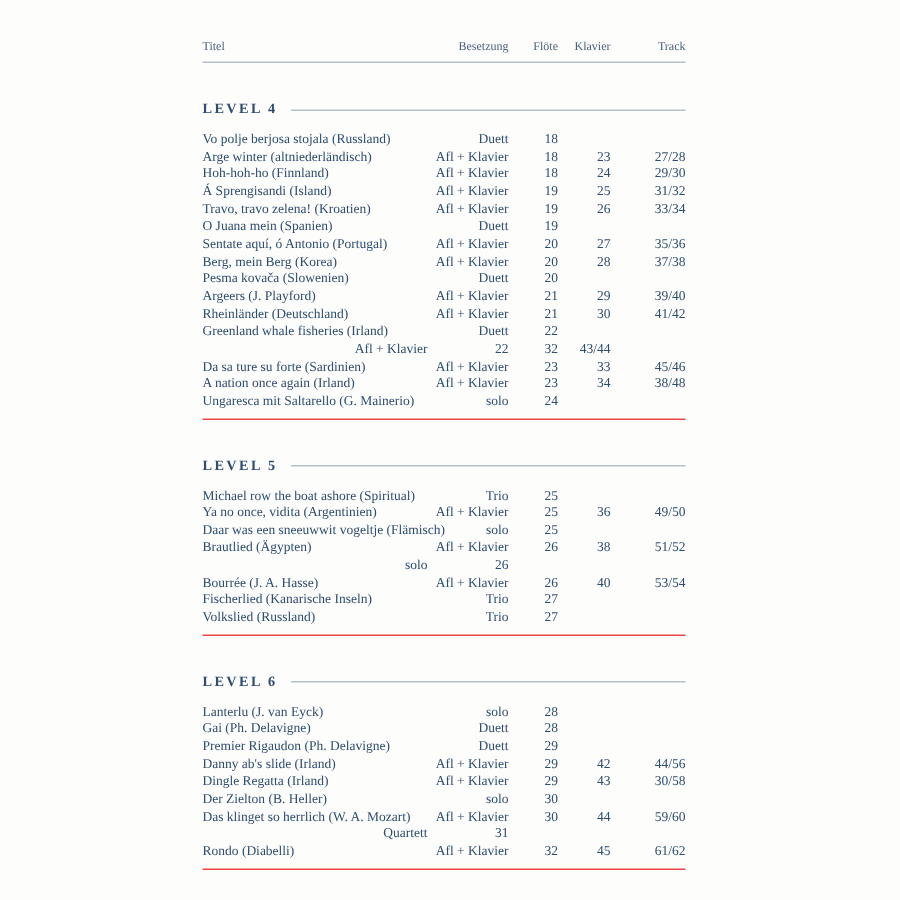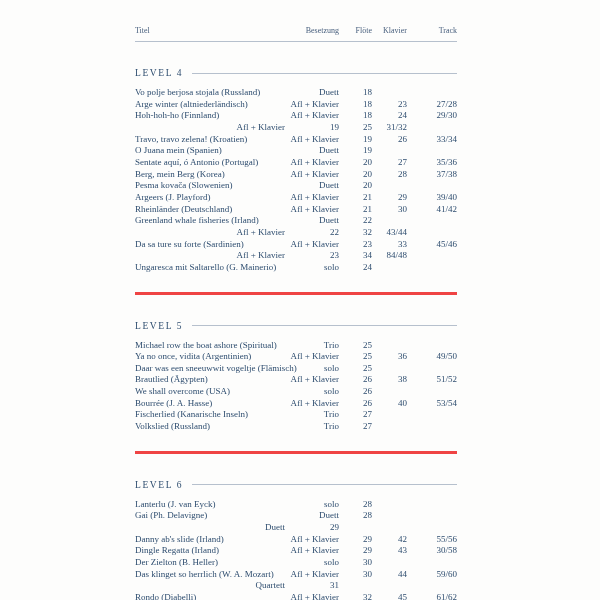--- a/index.html
+++ b/index.html
@@ -39,30 +39,31 @@
   .section-heading {
     display: flex;
     align-items: center;
     margin-bottom: 9px;
   }
   .section-heading .label {
     font-size: 9.5px;
     letter-spacing: 1.6px;
     color: #2e4d6f;
     white-space: nowrap;
+    font-weight: bold;
   }
   .section-heading .rule {
     flex: 1;
     border-top: 1px solid #b6c0cd;
     margin-left: 9px;
     height: 0;
   }
   .rows {
-    border-bottom: 3px solid #ef4444;
-    padding-bottom: 18px;
+    border-bottom: 1px solid #ef4444;
+    padding-bottom: 5px;
   }
   .row {
     font-size: 9px;
     line-height: 11.65px;
   }
   .row .title {
     text-align: left;
     white-space: nowrap;
     overflow: visible;
   }
@@ -110,20 +111,21 @@
 
   <div class="cols row">
     <span class="title">Hoh-hoh-ho (Finnland)</span>
     <span class="bes">Afl + Klavier</span>
     <span class="num">18</span>
     <span class="num">24</span>
     <span class="num">29/30</span>
   </div>
 
   <div class="cols row">
+    <span class="title">Á Sprengisandi (Island)</span>
     <span class="bes">Afl + Klavier</span>
     <span class="num">19</span>
     <span class="num">25</span>
     <span class="num">31/32</span>
   </div>
 
   <div class="cols row">
     <span class="title">Travo, travo zelena! (Kroatien)</span>
     <span class="bes">Afl + Klavier</span>
     <span class="num">19</span>
@@ -196,24 +198,25 @@
 
   <div class="cols row">
     <span class="title">Da sa ture su forte (Sardinien)</span>
     <span class="bes">Afl + Klavier</span>
     <span class="num">23</span>
     <span class="num">33</span>
     <span class="num">45/46</span>
   </div>
 
   <div class="cols row">
+    <span class="title">A nation once again (Irland)</span>
     <span class="bes">Afl + Klavier</span>
     <span class="num">23</span>
     <span class="num">34</span>
-    <span class="num">84/48</span>
+    <span class="num">38/48</span>
   </div>
 
   <div class="cols row">
     <span class="title">Ungaresca mit Saltarello (G. Mainerio)</span>
     <span class="bes">solo</span>
     <span class="num">24</span>
     <span class="num"></span>
     <span class="num"></span>
   </div>
 </div>
@@ -251,21 +254,20 @@
 
   <div class="cols row">
     <span class="title">Brautlied (Ägypten)</span>
     <span class="bes">Afl + Klavier</span>
     <span class="num">26</span>
     <span class="num">38</span>
     <span class="num">51/52</span>
   </div>
 
   <div class="cols row">
-    <span class="title">We shall overcome (USA)</span>
     <span class="bes">solo</span>
     <span class="num">26</span>
     <span class="num"></span>
     <span class="num"></span>
   </div>
 
   <div class="cols row">
     <span class="title">Bourrée (J. A. Hasse)</span>
     <span class="bes">Afl + Klavier</span>
     <span class="num">26</span>
@@ -307,32 +309,33 @@
 
   <div class="cols row">
     <span class="title">Gai (Ph. Delavigne)</span>
     <span class="bes">Duett</span>
     <span class="num">28</span>
     <span class="num"></span>
     <span class="num"></span>
   </div>
 
   <div class="cols row">
+    <span class="title">Premier Rigaudon (Ph. Delavigne)</span>
     <span class="bes">Duett</span>
     <span class="num">29</span>
     <span class="num"></span>
     <span class="num"></span>
   </div>
 
   <div class="cols row">
     <span class="title">Danny ab's slide (Irland)</span>
     <span class="bes">Afl + Klavier</span>
     <span class="num">29</span>
     <span class="num">42</span>
-    <span class="num">55/56</span>
+    <span class="num">44/56</span>
   </div>
 
   <div class="cols row">
     <span class="title">Dingle Regatta (Irland)</span>
     <span class="bes">Afl + Klavier</span>
     <span class="num">29</span>
     <span class="num">43</span>
     <span class="num">30/58</span>
   </div>
 

